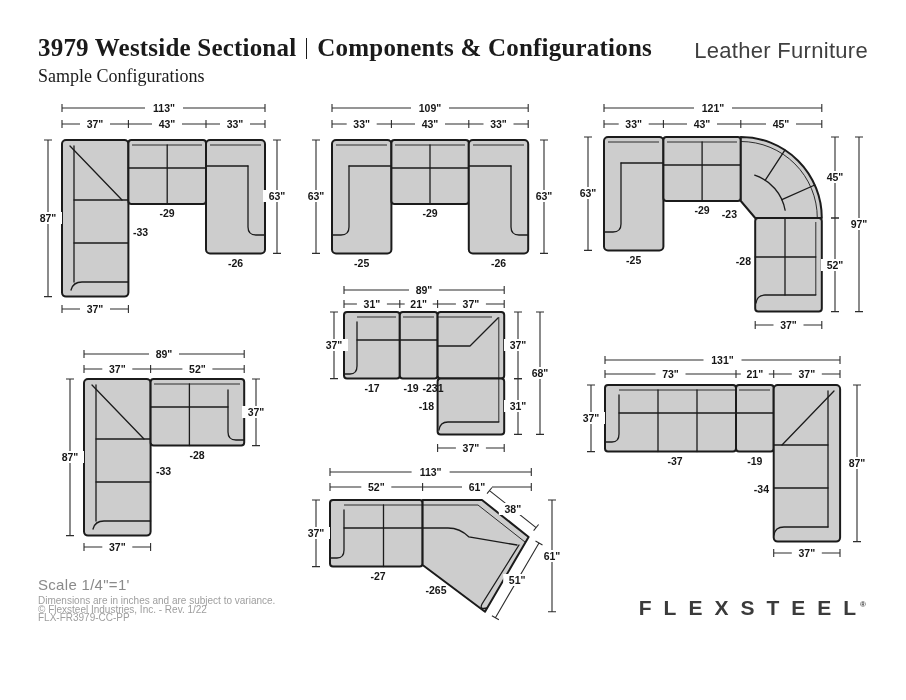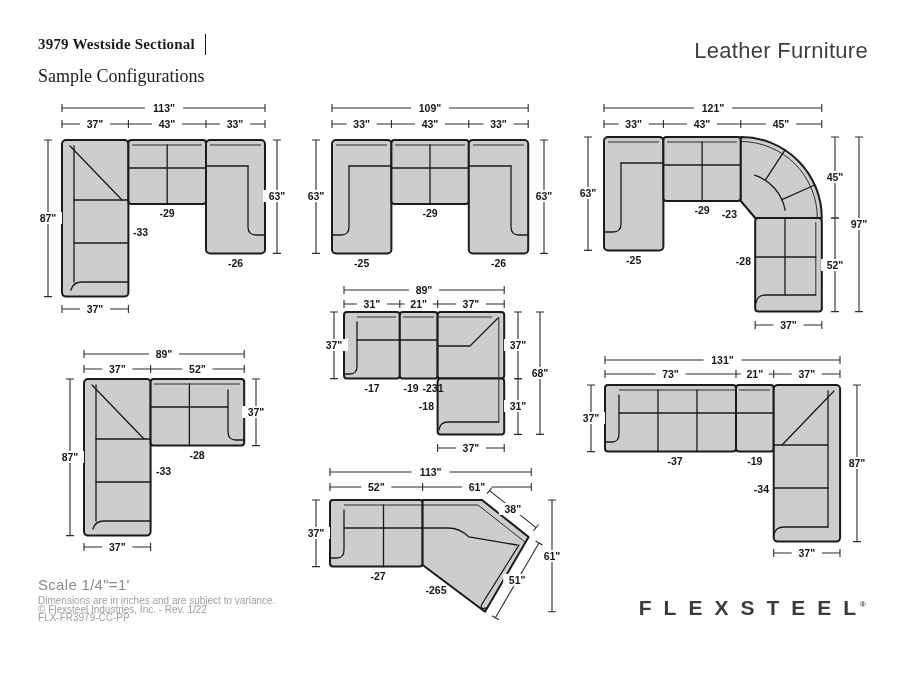--- a/index.html
+++ b/index.html
@@ -1,21 +1,21 @@
 <!DOCTYPE html>
 <html><head>
 <meta charset="utf-8">
 <style>
   html,body{margin:0;padding:0;background:#fff;}
   body{width:906px;height:700px;position:relative;overflow:hidden;
        font-family:"Liberation Sans",sans-serif;color:#1a1a1a;}
   .abs{position:absolute;}
   
   .title{left:38px;top:34px;font-family:"Liberation Serif",serif;font-weight:700;
-         font-size:15px;letter-spacing:.2px;display:flex;align-items:center;gap:10px;}
+         font-size:25px;letter-spacing:.2px;display:flex;align-items:center;gap:10px;}
   .title .bar{display:inline-block;width:1px;height:21px;background:#1a1a1a;}
   .brandtag{right:38px;top:38px;font-size:22px;color:#3f3f3f;letter-spacing:.3px;}
   .subtitle{left:38px;top:66px;font-family:"Liberation Serif",serif;font-size:18px;}
   
   svg text{font-family:"Liberation Sans",sans-serif;font-weight:700;font-size:10.5px;fill:#161616;}
   .sofa{fill:#cdcdcd;stroke:#1b1b1b;stroke-width:2;stroke-linejoin:round;}
   .in{fill:none;stroke:#1b1b1b;stroke-width:1.3;stroke-linecap:round;}
   .thin{fill:none;stroke:#1b1b1b;stroke-width:0.9;}
   .dim{fill:none;stroke:#2d2d2d;stroke-width:1.1;}
   .mask{fill:#ffffff;}
@@ -24,20 +24,21 @@
   .notes{left:38px;top:597px;font-size:10px;line-height:8.6px;color:#9e9e9e;}
   .logo{right:40px;top:596px;font-size:21px;font-weight:600;letter-spacing:12px;color:#3b3b3b;margin-left:48px;}
   .logo sup{font-size:8px;letter-spacing:0;margin-left:-8px;}
 </style>
 </head>
 <body>
 
 <div class="abs title">
   <span>3979 Westside Sectional</span>
   <span class="bar"></span>
+  <span>Components &amp; Configurations</span>
 </div>
 <div class="abs brandtag">Leather Furniture</div>
 <div class="abs subtitle">Sample Configurations</div>
 
 <svg class="abs" style="left:36px;top:96px" width="256" height="226" viewBox="0 0 256 226">
   <g>
     <rect class="sofa" x="26" y="44" width="66.4" height="156.6" rx="4"></rect>
     <path class="in" d="M38 50 V186"></path>
     <path class="in" d="M34 50 L86 104"></path>
     <path class="in" d="M38 104 H92.4 M38 147 H92.4"></path>

